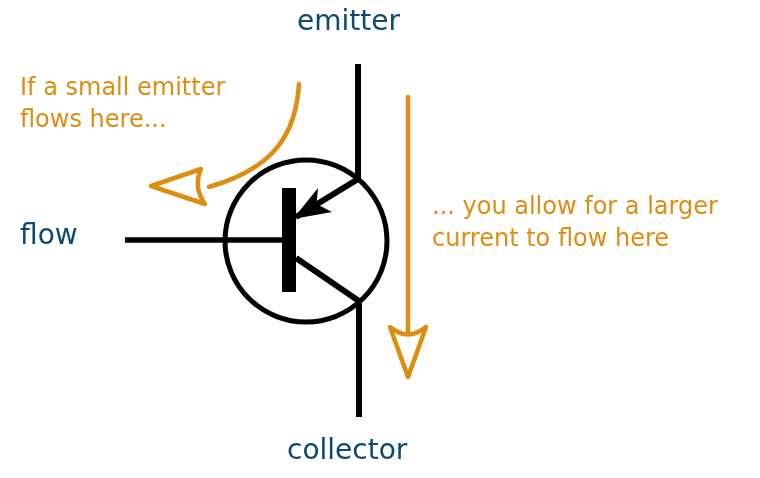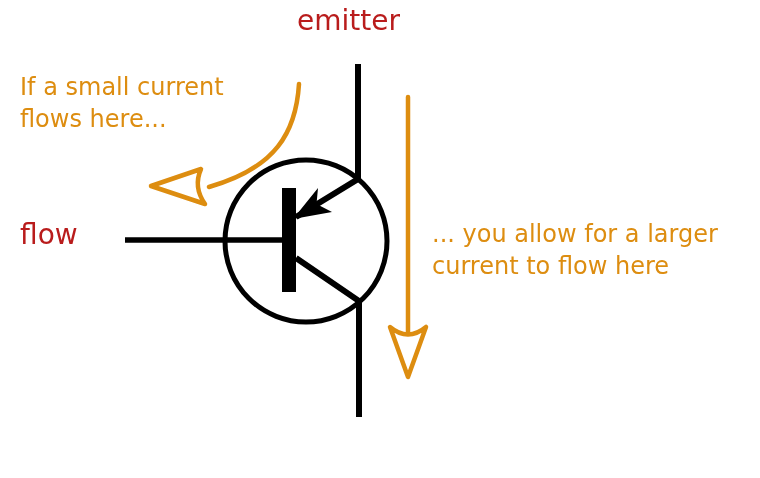--- a/index.html
+++ b/index.html
@@ -10,37 +10,37 @@
     background: #ffffff;
     font-family: "DejaVu Sans", "Liberation Sans", sans-serif;
     overflow: hidden;
   }
   .drawing {
     position: absolute;
     left: 0; top: 0;
   }
   .terminal-label {
     position: absolute;
-    color: #b91c1c;
+    color: #0c4a6e;
     font-size: 28px;
     line-height: 1.1;
     white-space: nowrap;
   }
   .annotation {
     position: absolute;
     color: #dd8d10;
     font-size: 24px;
     line-height: 1.35;
     white-space: pre-line;
   }
   .label-emitter   { left: 297px; top: 6px;  }
   .label-base      { left: 20px;  top: 220px; }
   .label-collector { left: 287px; top: 435px; }
   .note-small      { left: 20px;  top: 71px;  }
-  .note-large      { left: 432px; top: 190px; margin-top: 28px; }
+  .note-large      { left: 432px; top: 190px; }
 </style>
 </head>
 <body>
 
 <div class="canvas">
 
   <svg class="drawing" width="760" height="478" viewBox="0 0 760 478">
 
     <g stroke="#dd8d10" stroke-width="4.5" fill="none" stroke-linecap="round" stroke-linejoin="round">
       <path d="M 299,84 C 296,132 276,168 209,187"></path>
@@ -59,20 +59,21 @@
       <polyline points="358,64 358,179 296,217" stroke-width="6"></polyline>
       <polyline points="296,258 359,301 359,417" stroke-width="6"></polyline>
       <polygon points="293,219 318,188 316.5,204 332,212" fill="#000000" stroke="none"></polygon>
     </g>
   </svg>
 
   <div class="terminal-label label-emitter">emitter</div>
 
   <div class="terminal-label label-base">flow</div>
 
+  <div class="terminal-label label-collector">collector</div>
 
-  <div class="annotation note-small">If a small current
+  <div class="annotation note-small">If a small emitter
 flows here...</div>
 
   <div class="annotation note-large">... you allow for a larger
 current to flow here</div>
 
 </div>
 
 </body></html>

